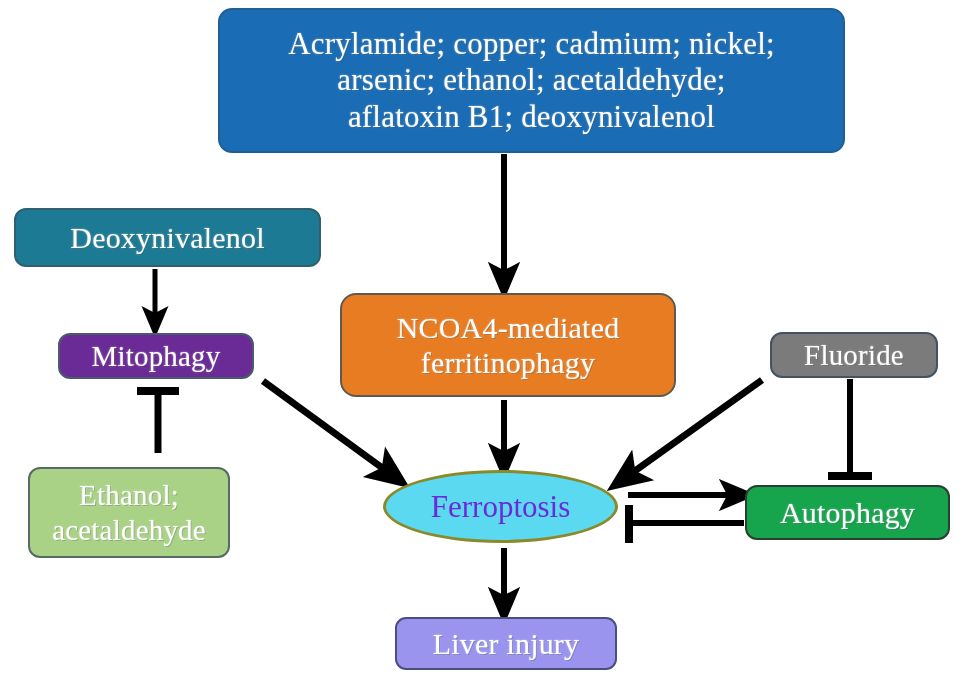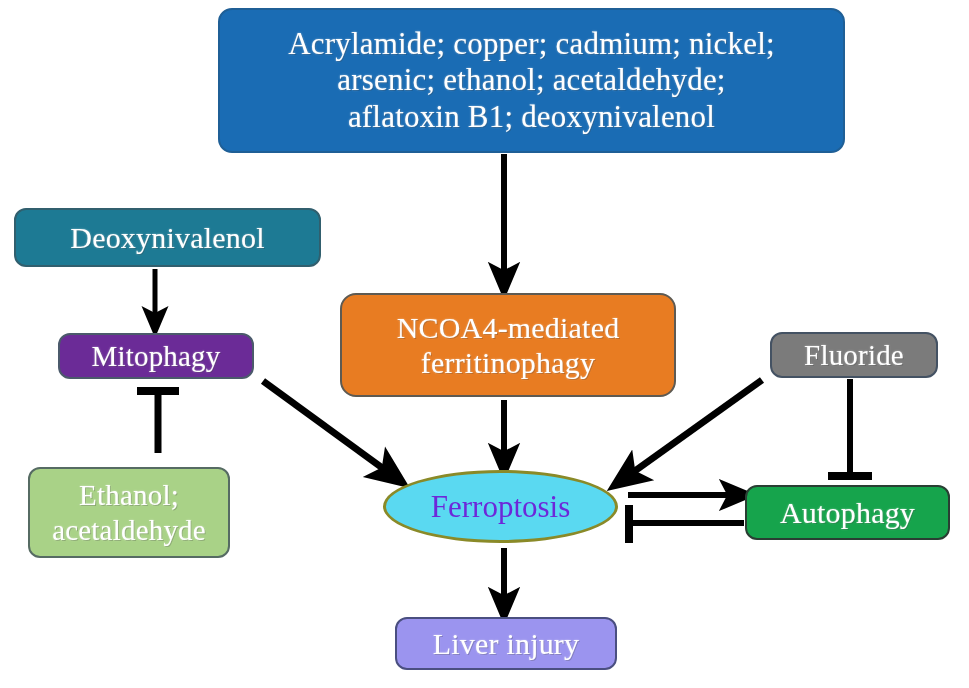--- a/index.html
+++ b/index.html
@@ -73,20 +73,21 @@
     left:745px; top:485px; width:205px; height:55px;
     background:#16a44c;
     border-color:#2a3e33;
     font-size:30px;
   }
   #n-liver{
     left:395px; top:617px; width:222px; height:53px;
     background:#9b94ef;
     border-color:#4a4f80;
     font-size:30px;
+    border-radius:11px;
   }
   
   #n-ferroptosis{
     position:absolute;
     left:383px; top:470px; width:235px; height:73px;
     background:#5ad9f1;
     border:3px solid #8a8a28;
     border-radius:50%;
     display:flex;align-items:center;justify-content:center;
     color:#6d28d9;

